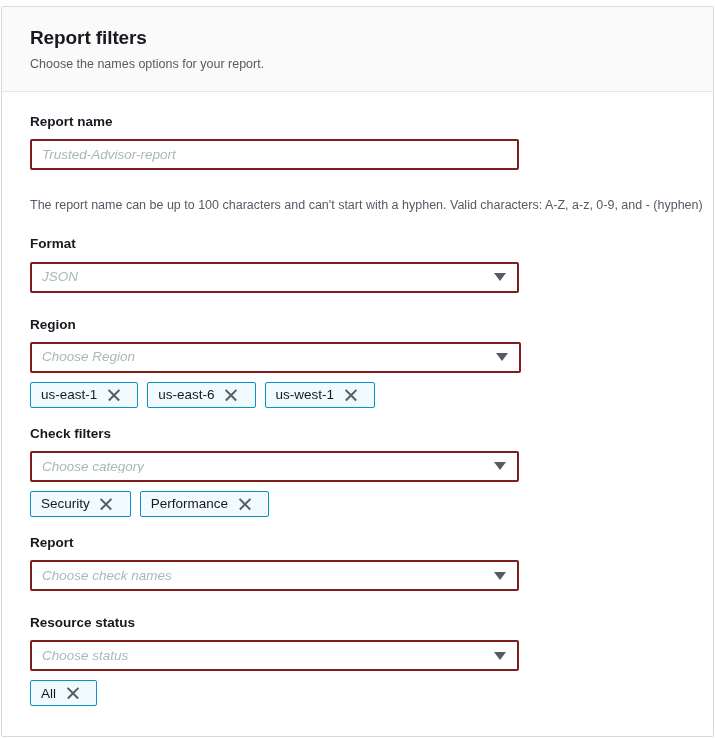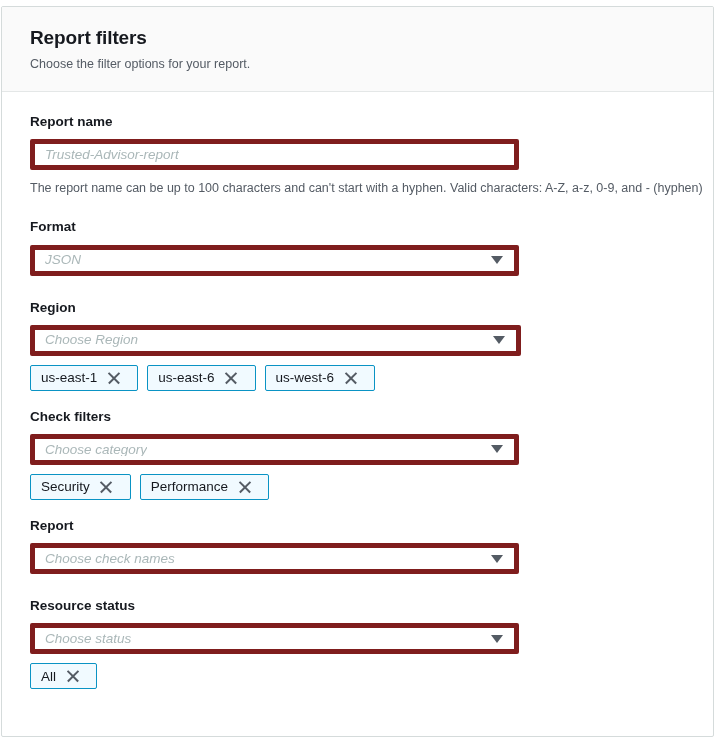--- a/index.html
+++ b/index.html
@@ -44,21 +44,21 @@
   .field-label {
     font-size: 13.5px;
     font-weight: bold;
     color: #16191f;
     margin-bottom: 9px;
     line-height: 1.2;
   }
   .control {
     position: relative;
     height: 31px;
-    border: 5px solid #7f1d1d;
+    border: 2px solid #7f1d1d;
     border-radius: 2px;
     background: #ffffff;
     display: flex;
     align-items: center;
     padding: 8px 10px;
   }
   .control.w-narrow { width: 489px; }
   .control.w-wide { width: 491px; }
   .placeholder {
     font-size: 13.5px;
@@ -74,21 +74,21 @@
     top: 50%;
     transform: translateY(-50%);
     width: 0; height: 0;
     border-left: 6px solid transparent;
     border-right: 6px solid transparent;
     border-top: 8px solid #545b64;
   }
   .helper-text {
     font-size: 12.5px;
     color: #545b64;
-    margin-top: 10px;
+    margin-top: 27px;
     line-height: 1.35;
     white-space: nowrap;
   }
   .token-row {
     display: flex;
     flex-wrap: wrap;
     gap: 9px;
     margin-top: 9px;
   }
   .token {
@@ -127,21 +127,21 @@
   .sp-24 { height: 24px; }
   .sp-18 { height: 18px; }
 </style>
 </head>
 <body>
 
 <div class="panel">
 
   <div class="panel-header">
     <div class="panel-title">Report filters</div>
-    <div class="panel-subtitle">Choose the filter options for your report.</div>
+    <div class="panel-subtitle">Choose the names options for your report.</div>
   </div>
 
   <div class="panel-body">
 
     <div class="field-group">
       <div class="field-label">Report name</div>
       <div class="control w-narrow">
         <span class="placeholder">Trusted-Advisor-report</span>
       </div>
       <div class="helper-text">The report name can be up to 100 characters and can't start with a hyphen. Valid characters: A-Z, a-z, 0-9, and - (hyphen)</div>
@@ -168,21 +168,21 @@
       <div class="token-row">
         <span class="token">
           <span>us-east-1</span>
           <span class="token-dismiss"></span>
         </span>
         <span class="token">
           <span>us-east-6</span>
           <span class="token-dismiss"></span>
         </span>
         <span class="token">
-          <span>us-west-6</span>
+          <span>us-west-1</span>
           <span class="token-dismiss"></span>
         </span>
       </div>
     </div>
 
     <div class="sp-18"></div>
 
     <div class="field-group">
       <div class="field-label">Check filters</div>
       <div class="control w-narrow">

